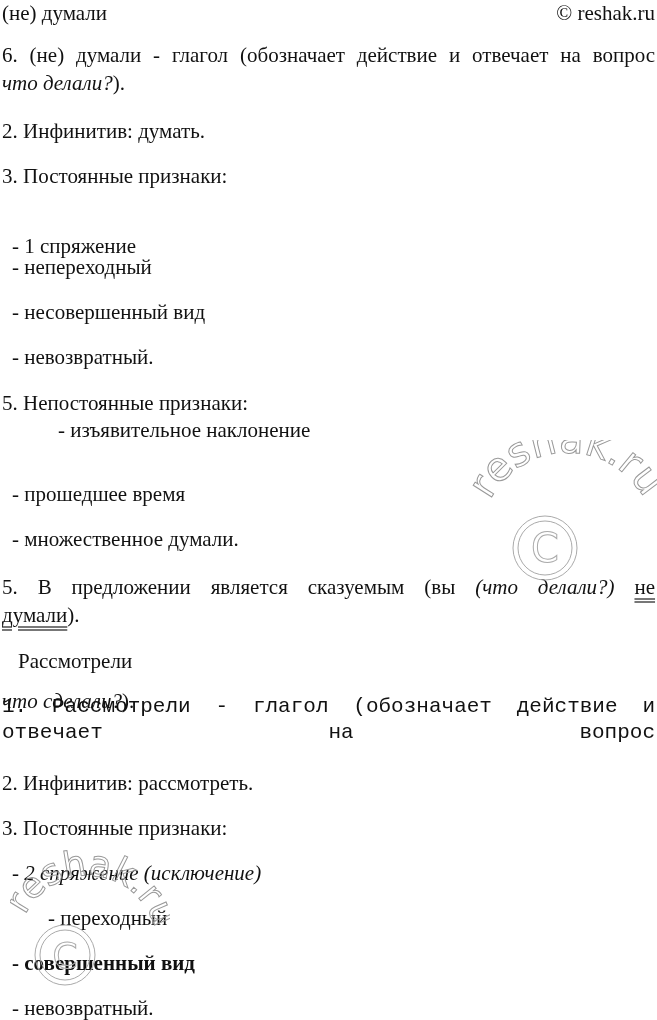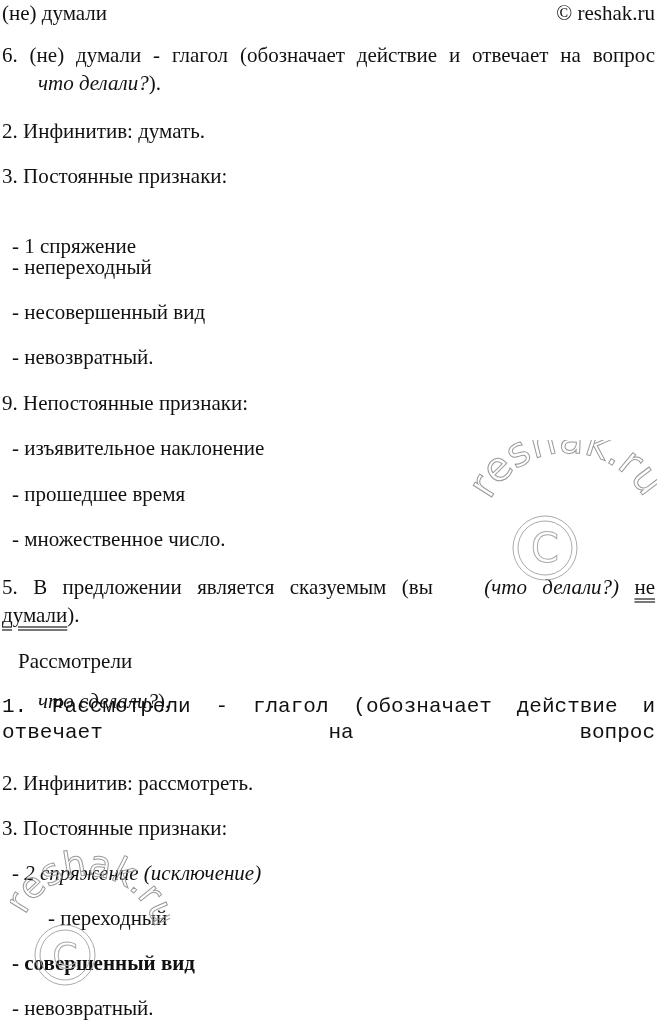--- a/index.html
+++ b/index.html
@@ -1,44 +1,44 @@
 <!DOCTYPE html>
 <html><head>
 <meta charset="utf-8">
 <style>
   html, body { margin:0; padding:0; background:#ffffff; }
   body { width:657px; height:1020px; position:relative; overflow:hidden;
          font-family:"Liberation Serif", serif; color:#111; font-size:21px; }
   .line { position:absolute; left:2px; white-space:nowrap; line-height:26px; }
   .just { position:absolute; left:2px; width:653px; text-align:justify; text-align-last:justify; line-height:26px; }
   .indent { left:12px; }
-  .it { font-style:italic;margin-left:36px; }
+  .it { font-style:italic; }
   .dbl { text-decoration:underline double; text-underline-offset:4px; text-decoration-color:#777; }
   .header-left { position:absolute; left:2px; top:0px; line-height:26px; }
   .header-right { position:absolute; right:2px; top:0px; line-height:26px; }
   .wm { position:absolute; pointer-events:none; }
 </style>
 </head>
 <body>
 
 <div class="header-left">(не) думали</div>
 <div class="header-right">© reshak.ru</div>
 
 <div class="just" style="top:42px;">6. (не) думали - глагол (обозначает действие и отвечает на вопрос</div>
 <div class="line" style="top:70px;"><span class="it">что делали?</span><span>).</span></div>
 <div class="line" style="top:118px;">2. Инфинитив: думать.</div>
 <div class="line" style="top:163px;">3. Постоянные признаки:</div>
 <div class="line indent" style="top:208px;margin-top:25px;">- 1 спряжение</div>
 <div class="line indent" style="top:254px;">- непереходный</div>
 <div class="line indent" style="top:299px;">- несовершенный вид</div>
 <div class="line indent" style="top:344px;">- невозвратный.</div>
-<div class="line" style="top:390px;">9. Непостоянные признаки:</div>
-<div class="line indent" style="top:435px;">- изъявительное наклонение</div>
+<div class="line" style="top:390px;">5. Непостоянные признаки:</div>
+<div class="line indent" style="top:417px;margin-left:46px;">- изъявительное наклонение</div>
 <div class="line indent" style="top:481px;">- прошедшее время</div>
-<div class="line indent" style="top:526px;">- множественное число.</div>
+<div class="line indent" style="top:526px;">- множественное думали.</div>
 <div class="just" style="top:574px;"><span>5. В предложении является сказуемым (вы</span> <span class="it">(что делали?)</span> <span class="dbl">не</span></div>
 <div class="line" style="top:602px;"><span class="dbl">думали</span><span>).</span></div>
 
 <div class="line" style="top:648px;margin-left:16px;">Рассмотрели</div>
 <div class="just" style="top:694px;font-family:Liberation Mono, monospace;">1. Рассмотрели - глагол (обозначает действие и отвечает на вопрос</div>
 <div class="line" style="top:688px;"><span class="it">что сделали?</span><span>).</span></div>
 <div class="line" style="top:770px;">2. Инфинитив: рассмотреть.</div>
 <div class="line" style="top:815px;">3. Постоянные признаки:</div>
 <div class="line indent" style="top:860px;font-style:italic;">- 2 спряжение (исключение)</div>
 <div class="line indent" style="top:905px;margin-left:36px;">- переходный</div>

